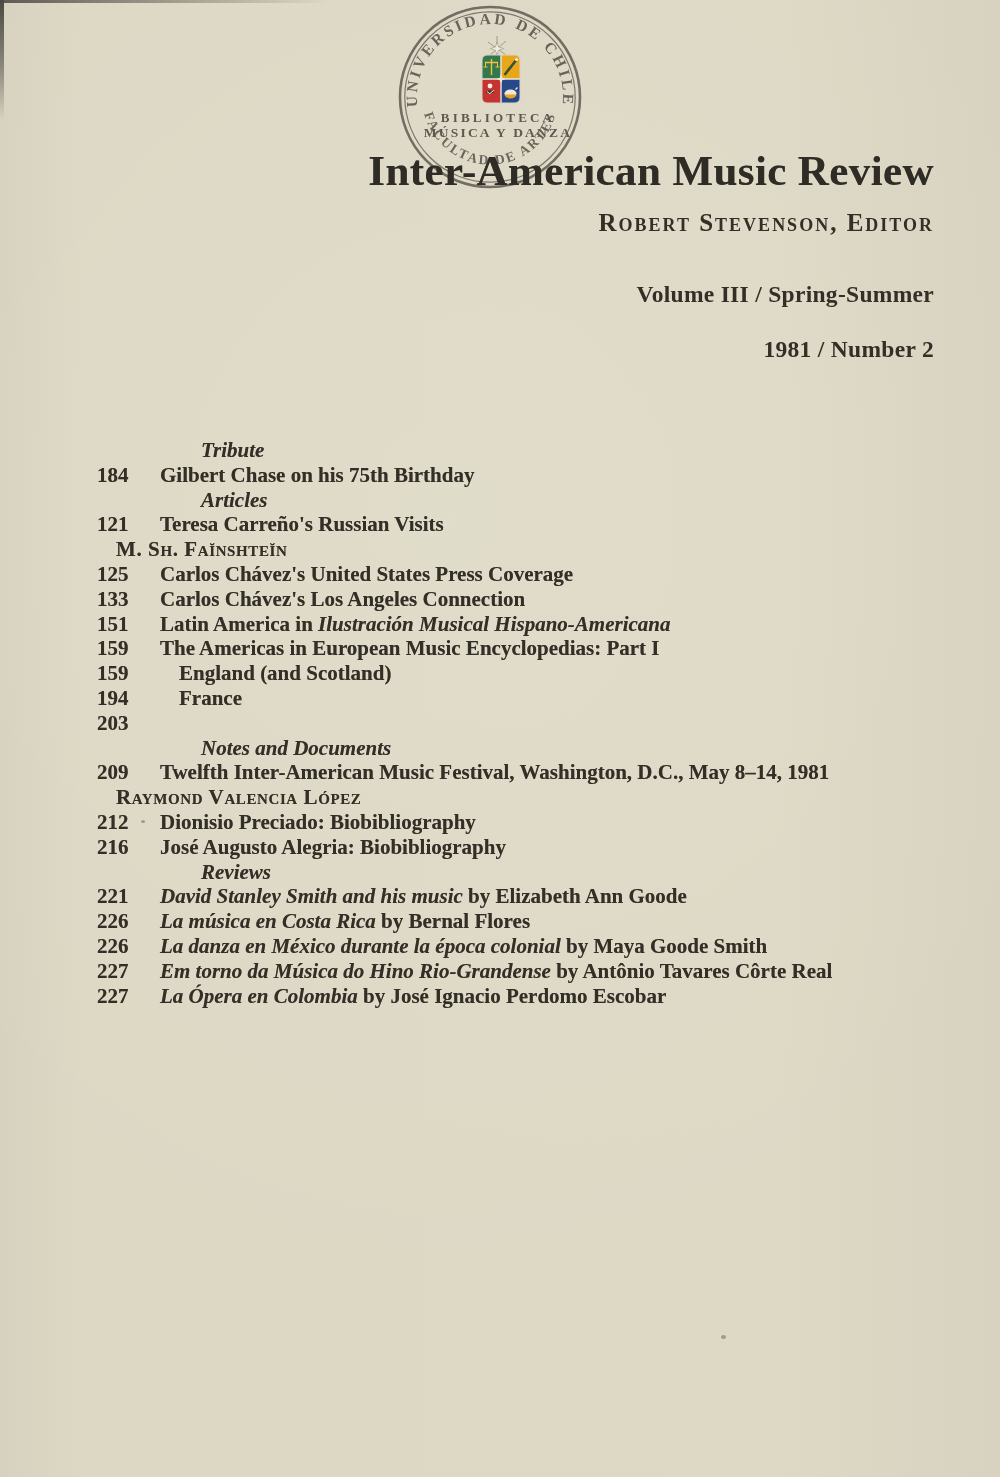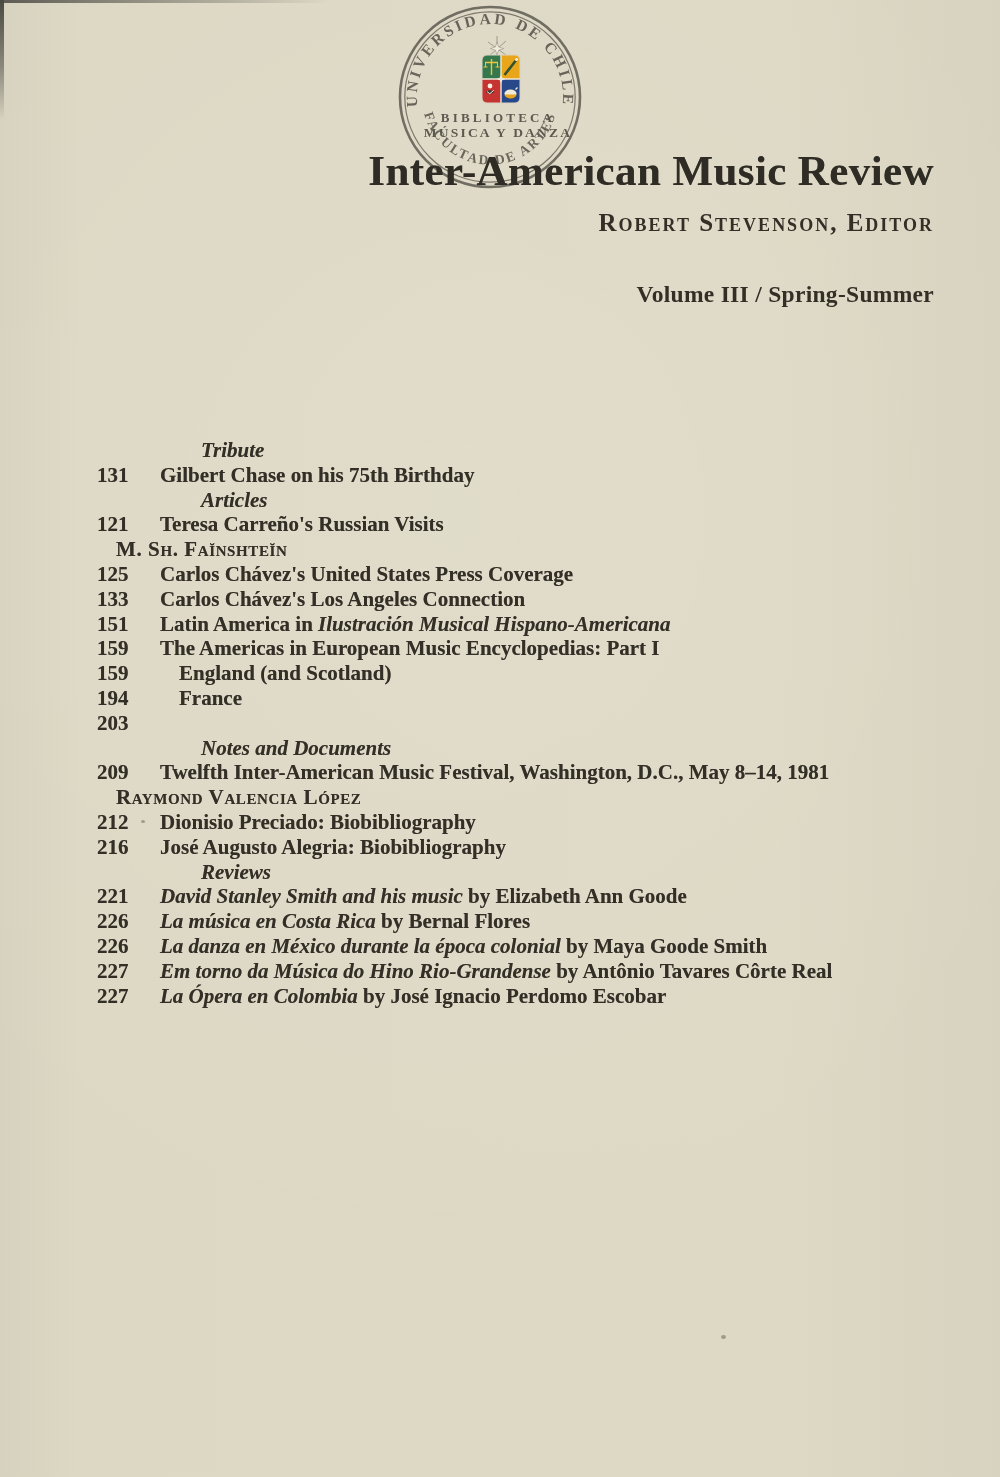--- a/index.html
+++ b/index.html
@@ -125,26 +125,27 @@
       <rect x="92" y="58" width="38" height="48" rx="5" fill="none" stroke="#d8d3c0" stroke-width="1"></rect>
 
       <text x="108" y="125" text-anchor="middle" font-size="13" letter-spacing="3.2" fill="#57534a" opacity="0.95">BIBLIOTECA</text>
       <text x="108" y="139.5" text-anchor="middle" font-size="13.5" letter-spacing="2.2" fill="#57534a" opacity="0.95">MÚSICA Y DANZA</text>
     </svg>
   </div>
 
   <div class="center-block journal-title">Inter-American Music Review</div>
   <div class="center-block volume-line">Volume III / Spring-Summer</div>
   <div class="center-block editor-line">Robert Stevenson, Editor</div>
+  <div class="center-block issue-line">1981 / Number 2</div>
 
   <div class="toc" id="toc">
       <div class="toc-section">
         <div class="toc-header">Tribute</div>
         <div class="toc-row">
-          <div class="toc-num">131</div>
+          <div class="toc-num">184</div>
           <div class="toc-title"><span class="seg-roman">Gilbert Chase on his 75th Birthday</span></div>
         </div>
       </div>
       <div class="toc-section">
         <div class="toc-header">Articles</div>
         <div class="toc-row">
           <div class="toc-num">121</div>
           <div class="toc-title"><span class="seg-roman">Teresa Carreño's Russian Visits</span></div>
         </div>
         <div class="toc-author">M. Sh. Faĭnshteĭn</div>

